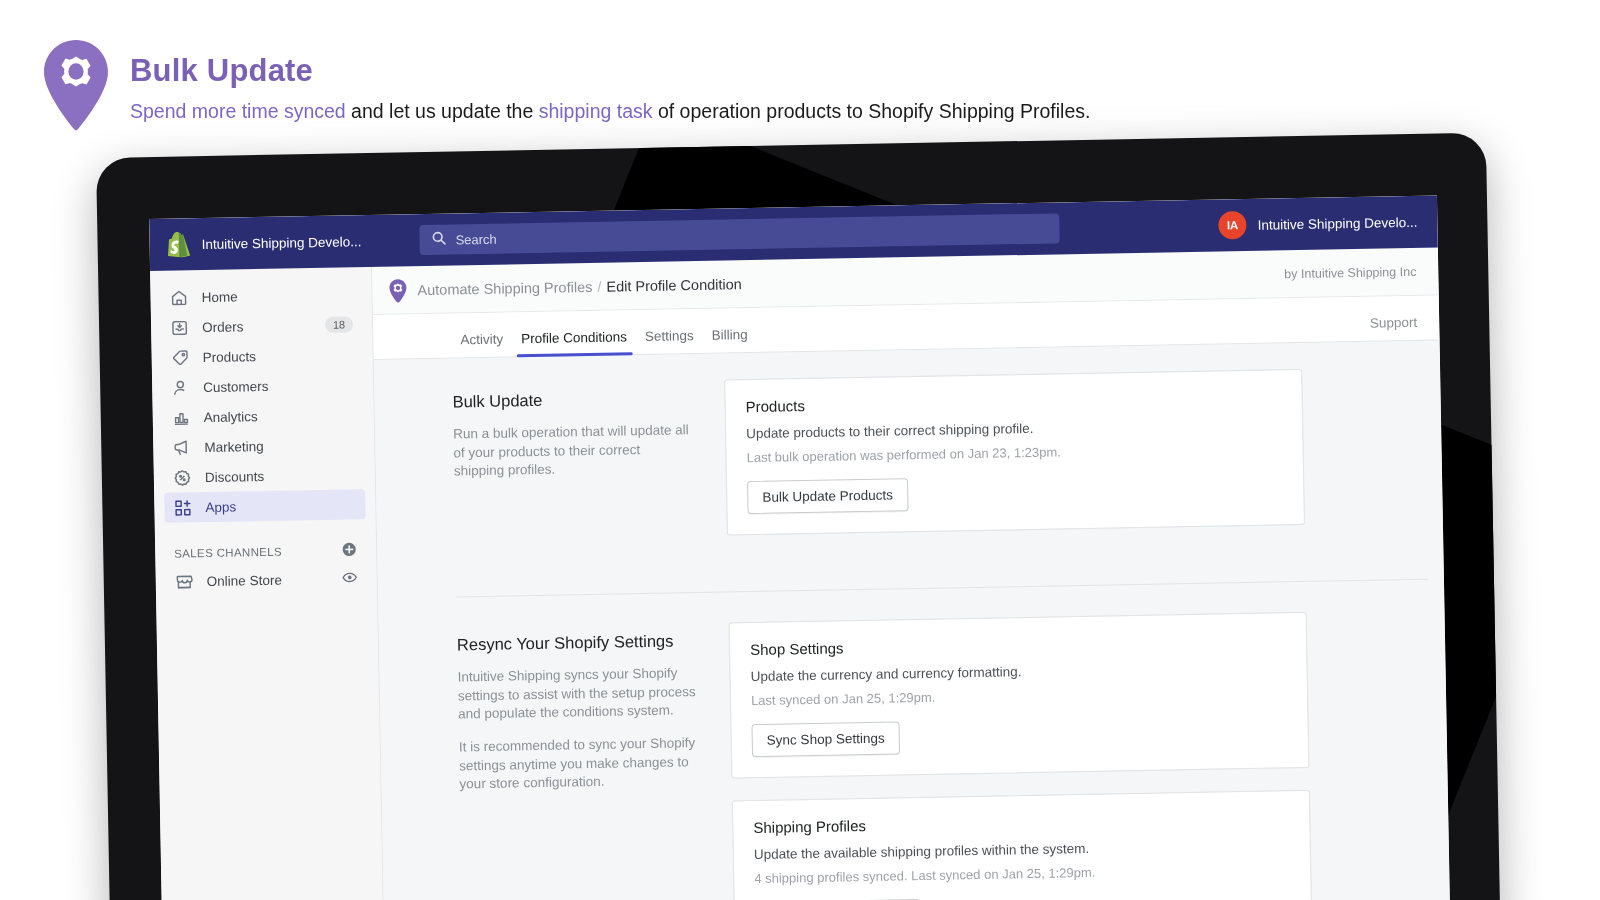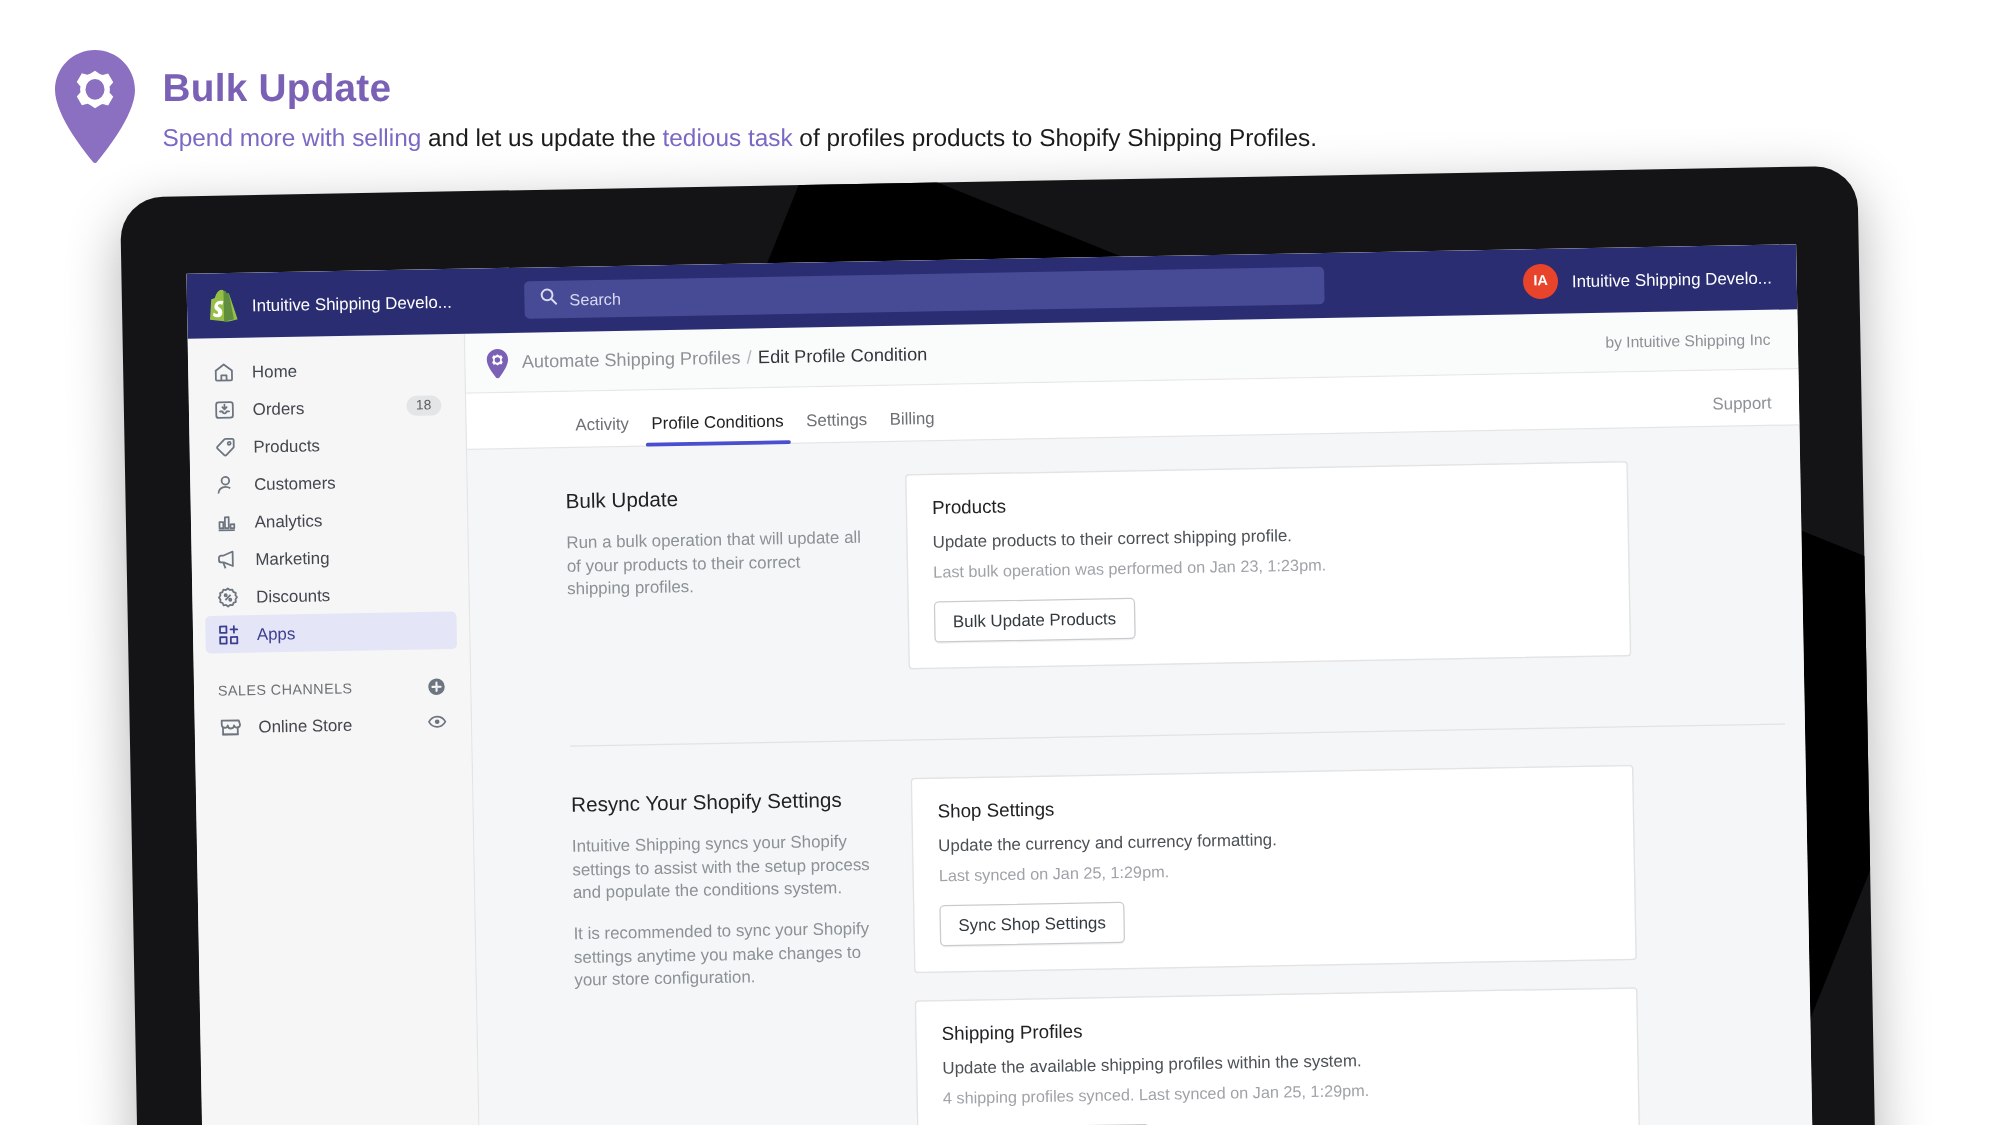--- a/index.html
+++ b/index.html
@@ -127,21 +127,21 @@
   <div class="promo">
     <div class="promo-pin">
       <svg viewBox="0 0 72 96" width="72" height="96">
         <path d="M36 2C18.3 2 4 16.3 4 34c0 21 26 52 30.4 57.6a2 2 0 0 0 3.2 0C42 86 68 55 68 34 68 16.3 53.7 2 36 2z" fill="#8b6fc0"></path>
         <path d="M36 18.5l3.9 2.6a14 14 0 0 1 2.2.9l4.4-1.2 4.1 7-3 3.5c.2.8.3 1.5.3 2.3s-.1 1.5-.3 2.3l3 3.5-4.1 7-4.4-1.2a14 14 0 0 1-2.2.9L36 48.5l-3.9-2.6a14 14 0 0 1-2.2-.9l-4.4 1.2-4.1-7 3-3.5a12 12 0 0 1-.3-2.3c0-.8.1-1.5.3-2.3l-3-3.5 4.1-7 4.4 1.2c.7-.4 1.4-.7 2.2-.9L36 18.5z" fill="#ffffff"></path>
         <ellipse cx="36" cy="33.5" rx="7.6" ry="8.3" fill="#8b6fc0"></ellipse>
       </svg>
     </div>
     <div class="promo-text">
       <div class="promo-title">Bulk Update</div>
-      <div class="promo-sub"><span class="accent">Spend more with selling</span><span> and let us update the </span><span class="accent">tedious task</span><span> of profiles products to Shopify Shipping Profiles.</span></div>
+      <div class="promo-sub"><span class="accent">Spend more time synced</span><span> and let us update the </span><span class="accent">shipping task</span><span> of operation products to Shopify Shipping Profiles.</span></div>
     </div>
   </div>
 
   <div class="device">
     <div class="bezel">
       <div class="bezel-gloss"></div>
     </div>
 
     <div class="screen">
 

